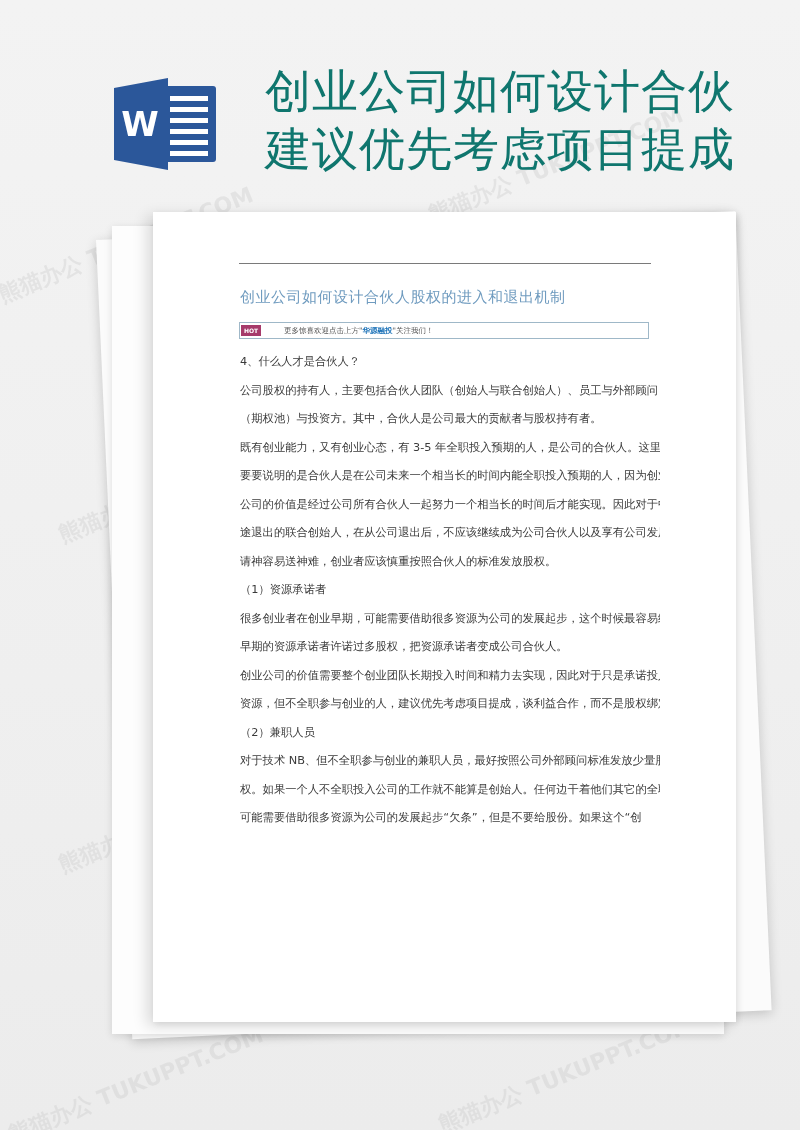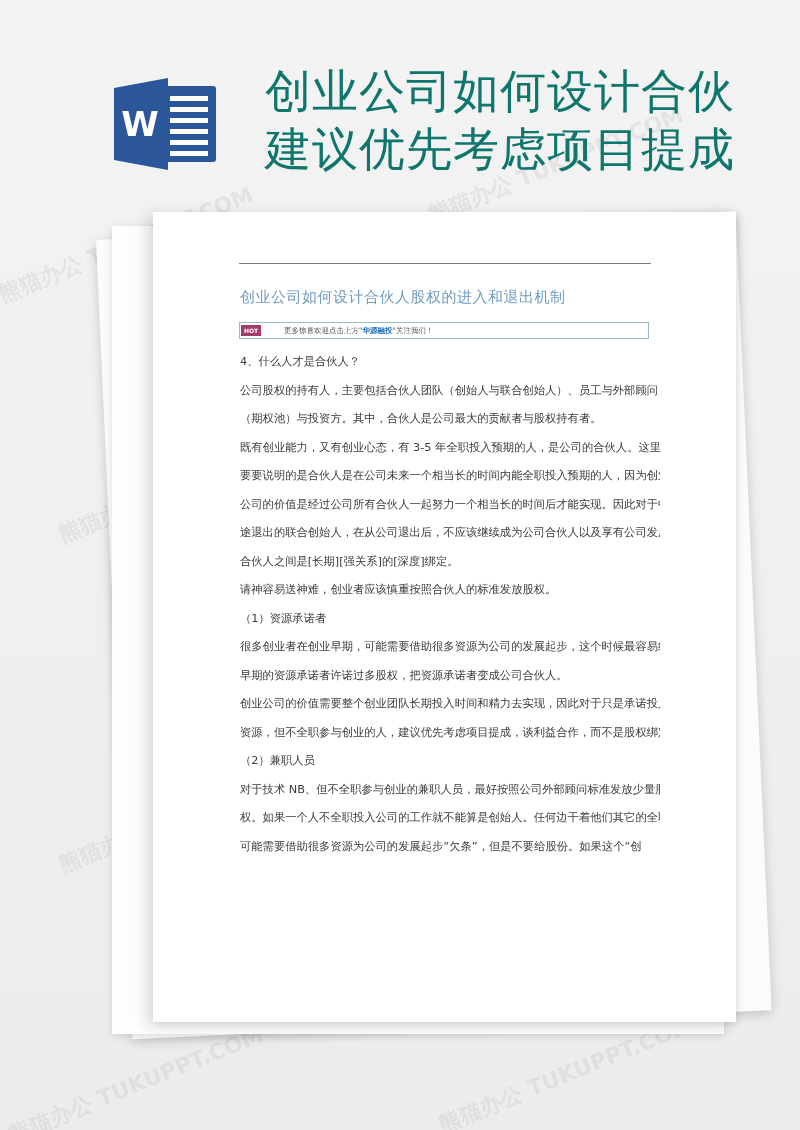--- a/index.html
+++ b/index.html
@@ -121,21 +121,20 @@
   </div>
 
   <div class="body">
     <p>4、什么人才是合伙人？</p>
     <p>公司股权的持有人，主要包括合伙人团队（创始人与联合创始人）、员工与外部顾问</p>
     <p>（期权池）与投资方。其中，合伙人是公司最大的贡献者与股权持有者。</p>
     <p>既有创业能力，又有创业心态，有 3-5 年全职投入预期的人，是公司的合伙人。这里主</p>
     <p>要要说明的是合伙人是在公司未来一个相当长的时间内能全职投入预期的人，因为创业</p>
     <p>公司的价值是经过公司所有合伙人一起努力一个相当长的时间后才能实现。因此对于中</p>
     <p>途退出的联合创始人，在从公司退出后，不应该继续成为公司合伙人以及享有公司发展</p>
-    <p>合伙人之间是[长期][强关系]的[深度]绑定。</p>
     <p>请神容易送神难，创业者应该慎重按照合伙人的标准发放股权。</p>
     <p>（1）资源承诺者</p>
     <p>很多创业者在创业早期，可能需要借助很多资源为公司的发展起步，这个时候最容易给</p>
     <p>早期的资源承诺者许诺过多股权，把资源承诺者变成公司合伙人。</p>
     <p>创业公司的价值需要整个创业团队长期投入时间和精力去实现，因此对于只是承诺投入</p>
     <p>资源，但不全职参与创业的人，建议优先考虑项目提成，谈利益合作，而不是股权绑定。</p>
     <p>（2）兼职人员</p>
     <p>对于技术 NB、但不全职参与创业的兼职人员，最好按照公司外部顾问标准发放少量股</p>
     <p>权。如果一个人不全职投入公司的工作就不能算是创始人。任何边干着他们其它的全职</p>
     <p>可能需要借助很多资源为公司的发展起步“欠条”，但是不要给股份。如果这个“创</p>

